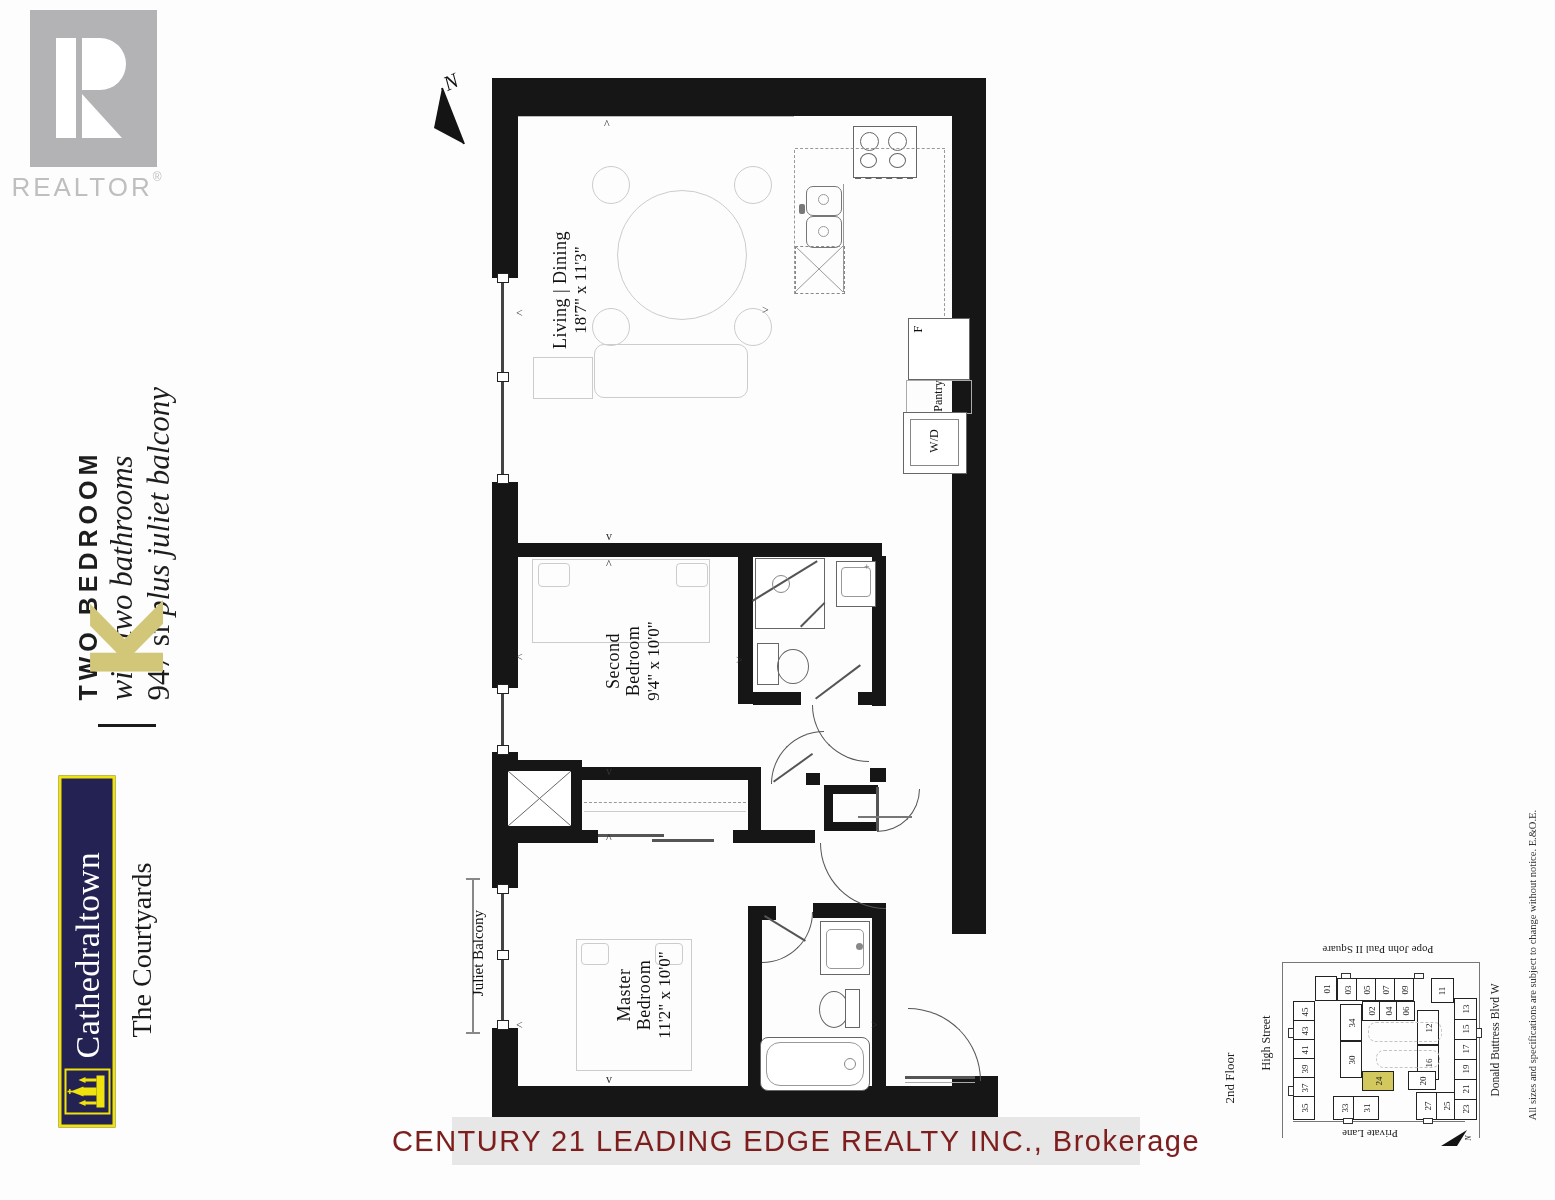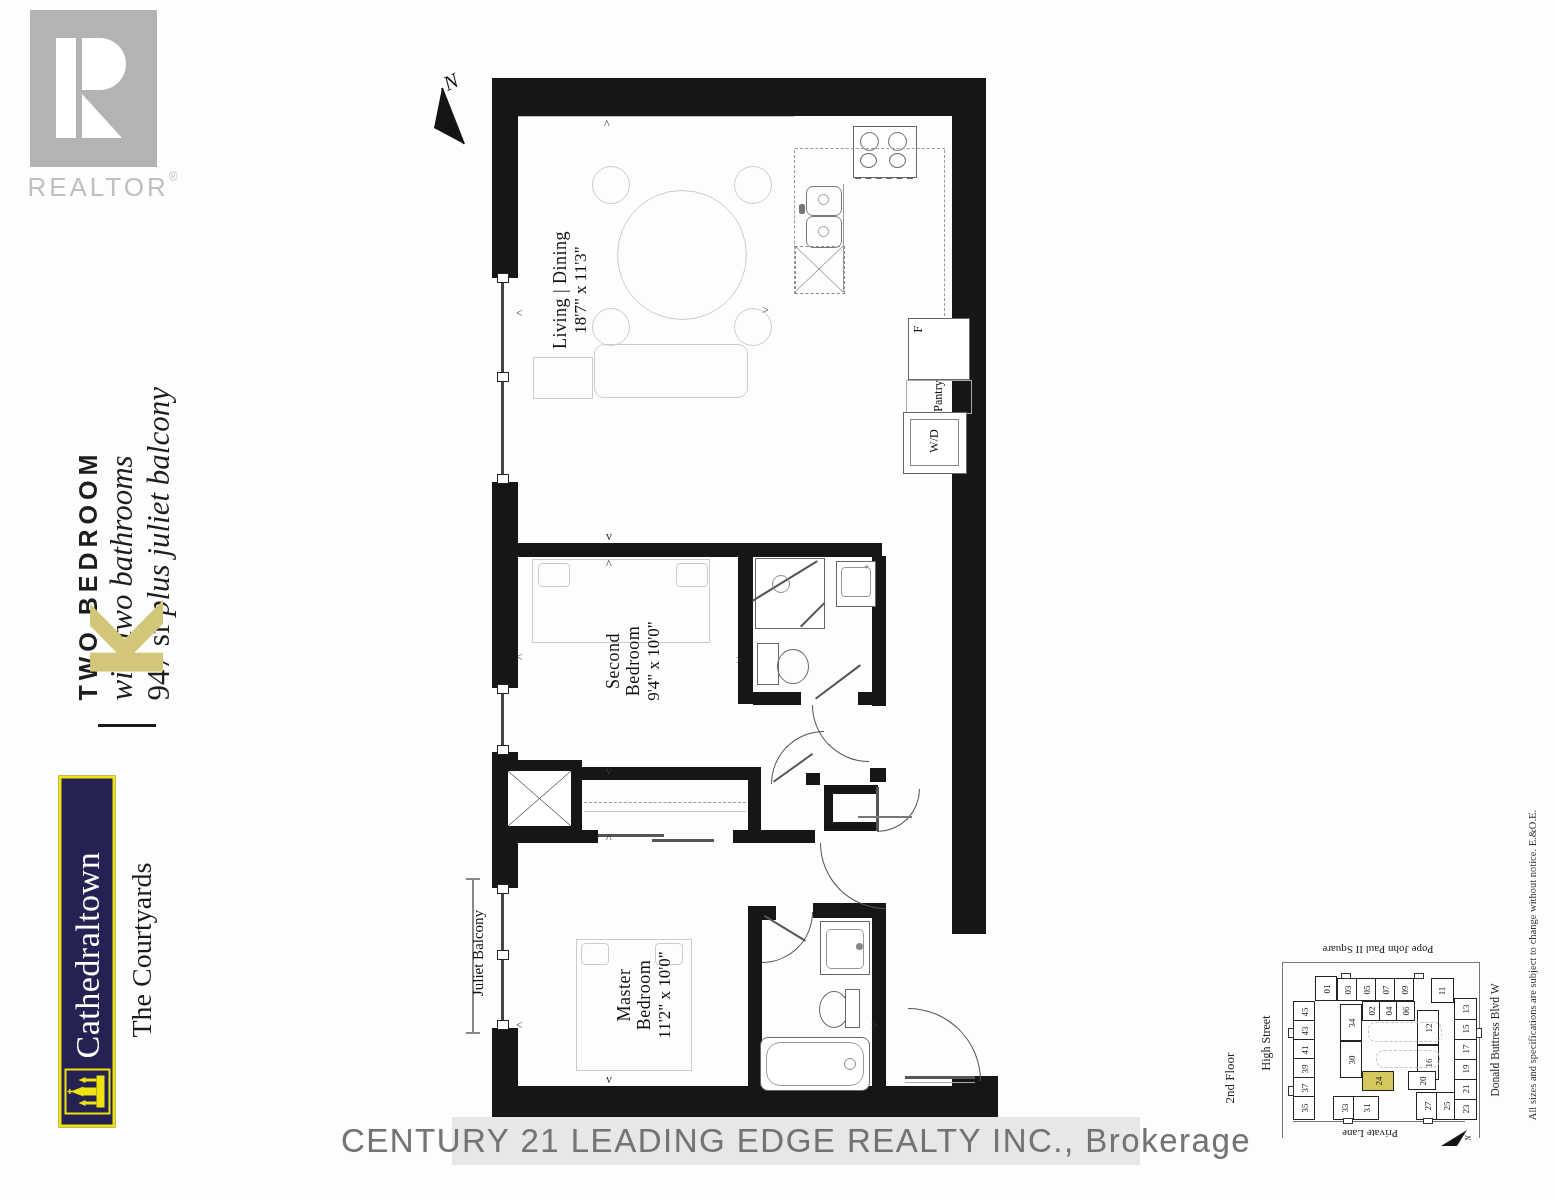--- a/index.html
+++ b/index.html
@@ -41,28 +41,28 @@
   #sidebar-text .l1{font-family:"Liberation Sans",sans-serif;font-weight:700;font-size:25px;
                     letter-spacing:5px;color:#1d1d1d;}
   #sidebar-text .l2{font-style:italic;font-size:31px;color:#1d1d1d;line-height:1.2;}
   #sidebar-text .l3{font-size:31px;color:#1d1d1d;line-height:1.2;}
   #unit-letter-k{font-family:"DejaVu Sans",sans-serif;font-weight:700;font-size:100px;
                  color:#d2c679;align-items:center;}
   #cathedraltown-box{background:#232253;border:3px solid #f0e30d;display:flex;
                      align-items:center;padding:0 10px;gap:10px;}
   #cathedraltown-box .brandname{color:#fff;font-size:34px;letter-spacing:.5px;}
   #courtyards{font-size:28px;color:#1a1a1a;align-items:center;}
-  #realtor-wordmark{position:absolute;left:20px;top:172px;width:168px;display:flex;
+  #realtor-wordmark{position:absolute;left:4px;top:172px;width:168px;display:flex;
       align-items:flex-start;justify-content:center;font-family:"Liberation Sans",sans-serif;
       color:#bfbfc1;font-size:26px;letter-spacing:3px;}
   #realtor-wordmark sup{font-size:12px;margin-top:-2px;}
   #watermark-band{position:absolute;left:452px;top:1117px;width:688px;height:48px;
       background:#e7e7e7;display:flex;align-items:center;justify-content:center;}
-  #watermark-band span{font-family:"Liberation Sans",sans-serif;font-size:33px;
-      letter-spacing:1.5px;color:#737373;text-shadow:0 0 1px #d4d4d4;white-space:nowrap;}
+  #watermark-band span{font-family:"Liberation Sans",sans-serif;font-size:29px;
+      letter-spacing:1.5px;color:#7f1d1d;text-shadow:0 0 1px #d4d4d4;white-space:nowrap;}
   .sitelabel{font-size:11px;color:#222;text-align:center;line-height:1;}
   #disclaimer-text{font-size:10.5px;color:#333;text-align:center;white-space:nowrap;}
   .smallrot{position:absolute;display:flex;align-items:center;justify-content:center;
             transform:rotate(-90deg);}
 </style>
 </head>
 <body>
 
 <svg class="abs" style="left:30px;top:10px;" width="127" height="157" viewBox="0 0 127 157">
   <rect x="0" y="0" width="127" height="157" fill="#b3b3b5"></rect>

